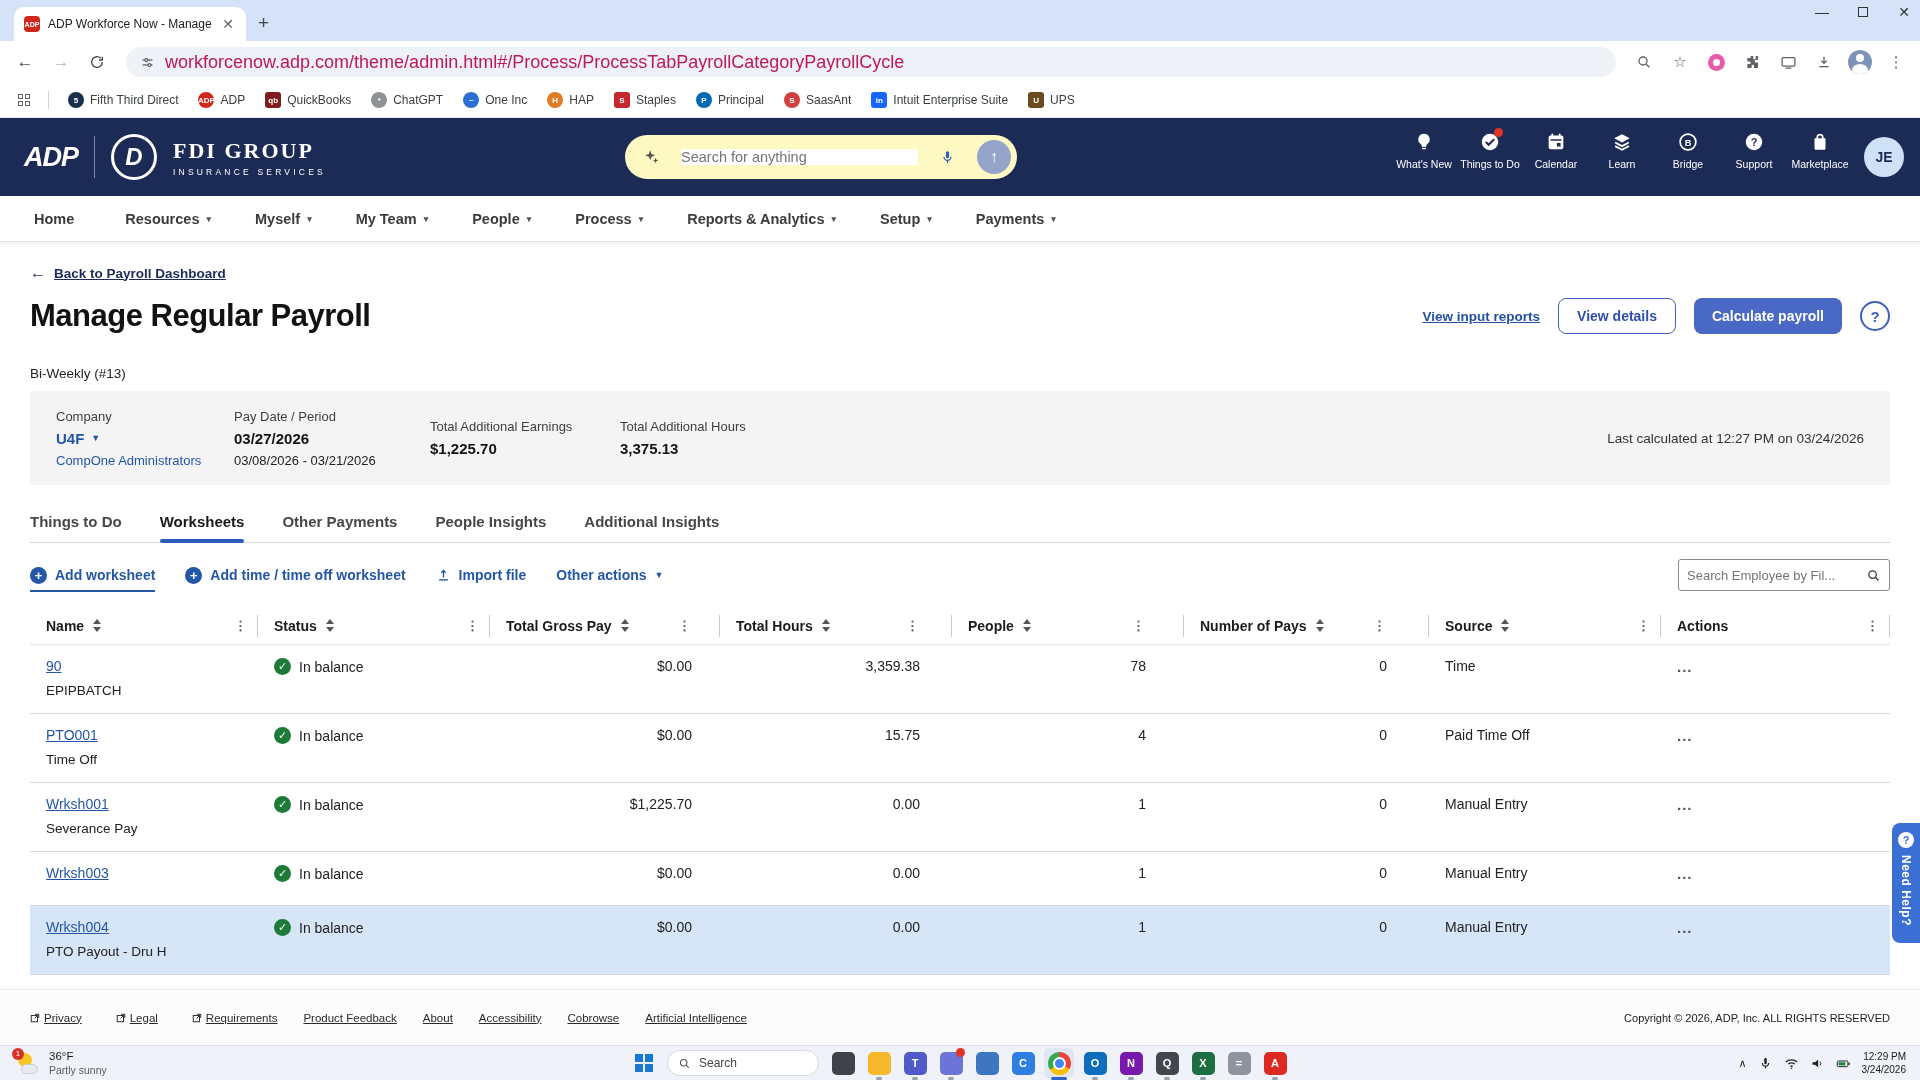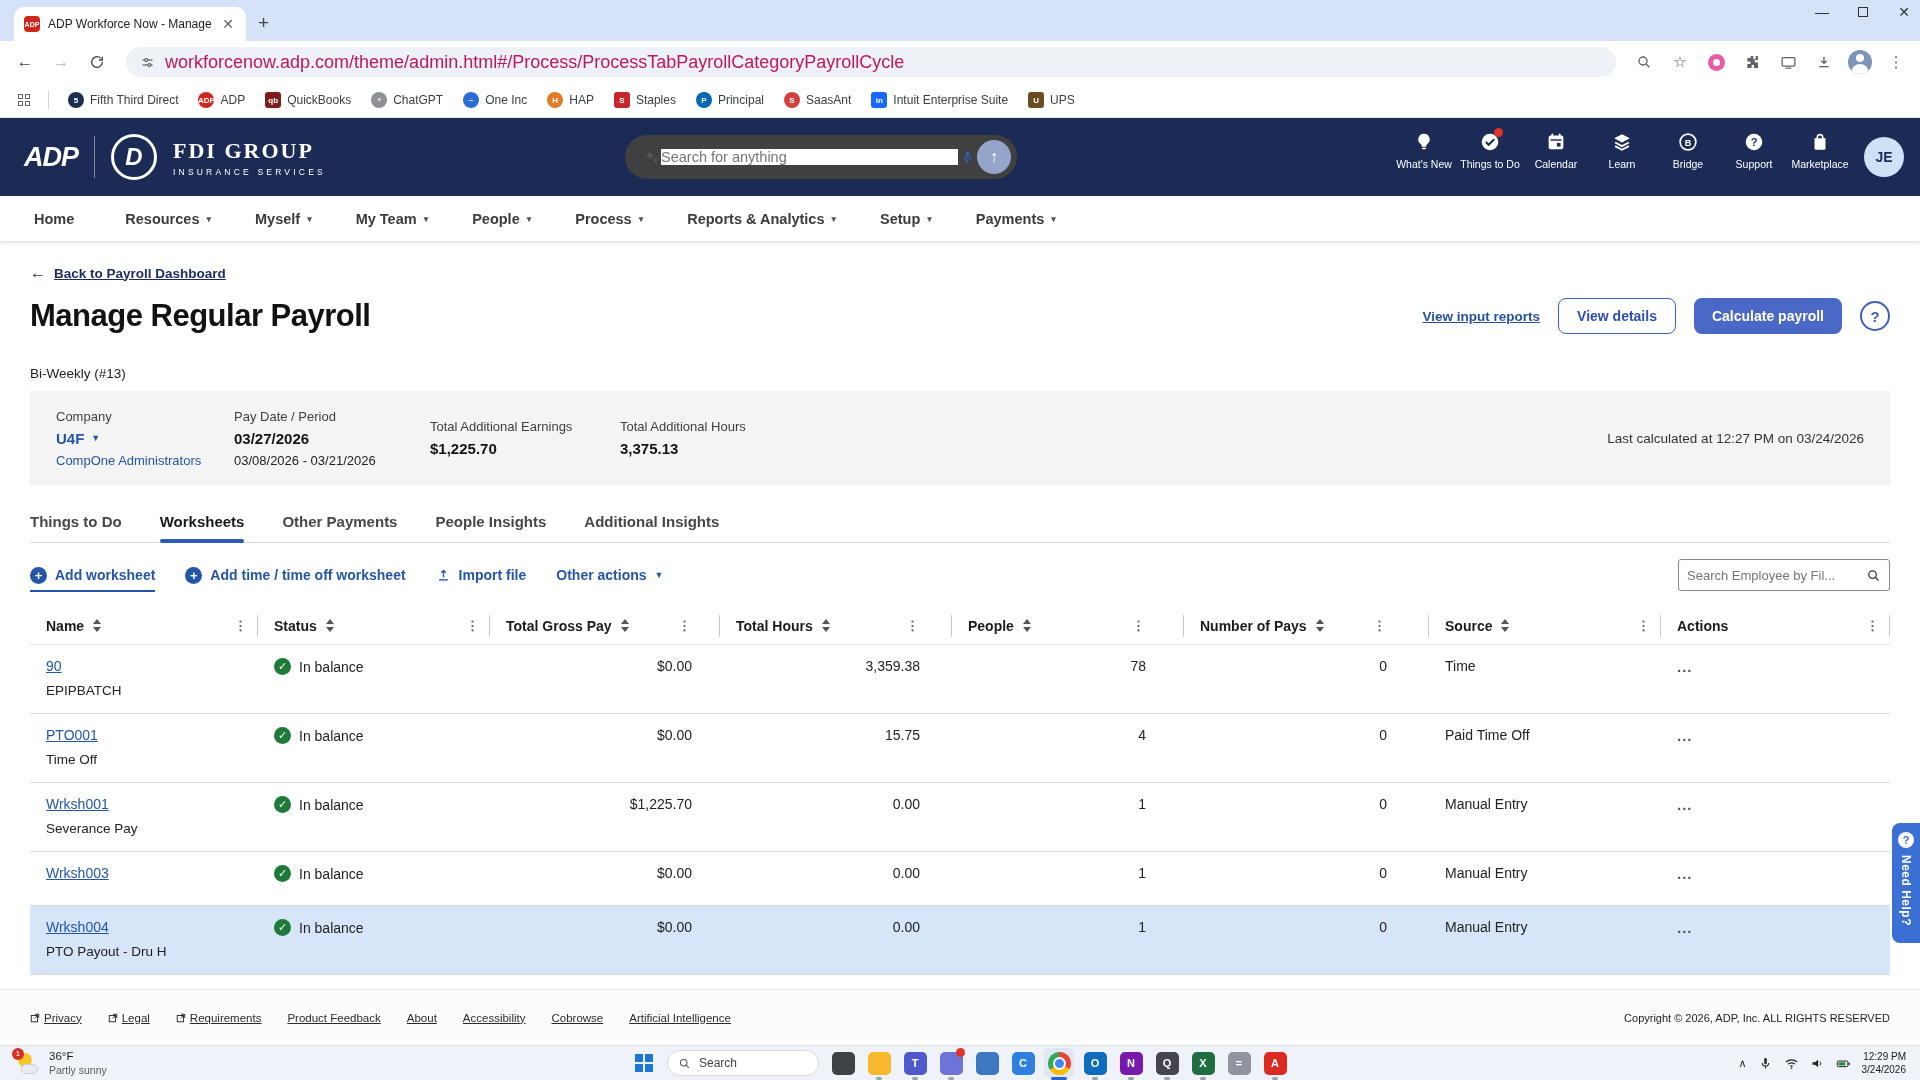--- a/index.html
+++ b/index.html
@@ -42,21 +42,21 @@
 .bm .lb{font-size:12px;color:#3c4043;white-space:nowrap}
 
 
 .adphdr{height:78px;background:#1c2a56;position:relative;display:flex;align-items:center;color:#fff}
 .brand{display:flex;align-items:center;gap:16px;padding-left:24px}
 .adplogo{font-size:27px;font-weight:bold;font-style:italic;letter-spacing:-1px}
 .brandsep{width:1px;height:42px;background:rgba(255,255,255,.45)}
 .fdicircle{width:46px;height:46px;border:3.5px solid #fff;border-radius:50%;display:flex;align-items:center;justify-content:center;font-weight:bold;font-size:24px;font-style:italic;flex:none}
 .fdiname{font-family:"Liberation Serif",serif;font-size:22px;letter-spacing:2px;font-weight:bold}
 .fditag{font-size:8.5px;letter-spacing:3.2px;margin-top:3px}
-.hdrsearch{position:absolute;left:625px;top:17px;width:392px;height:44px;background:#404040;border-radius:22px;display:flex;align-items:center;padding:0 6px 0 16px;gap:0}
+.hdrsearch{position:absolute;left:625px;top:17px;width:392px;height:44px;background:#fef9c3;border-radius:22px;display:flex;align-items:center;padding:0 6px 0 16px;gap:20px}
 .hdrsearch input{border:0;outline:0;flex:1;font-size:14.5px;color:#333;min-width:0;font-family:inherit}
 .gobtn{width:34px;height:34px;border-radius:50%;background:#94a5c9;color:#fff;display:flex;align-items:center;justify-content:center;font-size:16px;flex:none}
 .hdricons{position:absolute;right:70px;top:13px;display:flex;align-items:flex-start;gap:6px}
 .hico{width:60px;display:flex;flex-direction:column;align-items:center;gap:5px;position:relative}
 .hico svg{width:22px;height:22px}
 .hico .lbl{font-size:10.5px;color:#fff;white-space:nowrap}
 .redbadge{position:absolute;top:-3px;right:17px;width:9px;height:9px;border-radius:50%;background:#e03426}
 .avatar{position:absolute;right:16px;top:19px;width:40px;height:40px;border-radius:50%;background:#cfe1f7;color:#1c2a56;font-weight:bold;font-size:14px;display:flex;align-items:center;justify-content:center}
 
 
@@ -654,21 +654,21 @@
       <span class="pgicons">
         <span class="pgbtn">|‹</span>
         <span class="pgbtn">‹</span>
         <span class="pglabel">Page 1 of 1</span>
         <span class="pgbtn">›</span>
         <span class="pgbtn">›|</span>
       </span>
     </div>
 
     <div class="pfooter">
-      <span style="display:flex;gap:26px">
+      <span style="display:flex;gap:34px">
           <a class="flink">
     <svg width="10" height="10" viewBox="0 0 12 12" fill="none" stroke="#333" stroke-width="1.2">
               <rect x="1.5" y="3" width="7.5" height="7.5"></rect>
               <path d="M6 1.5h4.5V6"></path>
               <path d="M10.5 1.5L5.5 6.5"></path>
             </svg>
     <span>Privacy</span>
   </a>
           <a class="flink">
     <svg width="10" height="10" viewBox="0 0 12 12" fill="none" stroke="#333" stroke-width="1.2">

